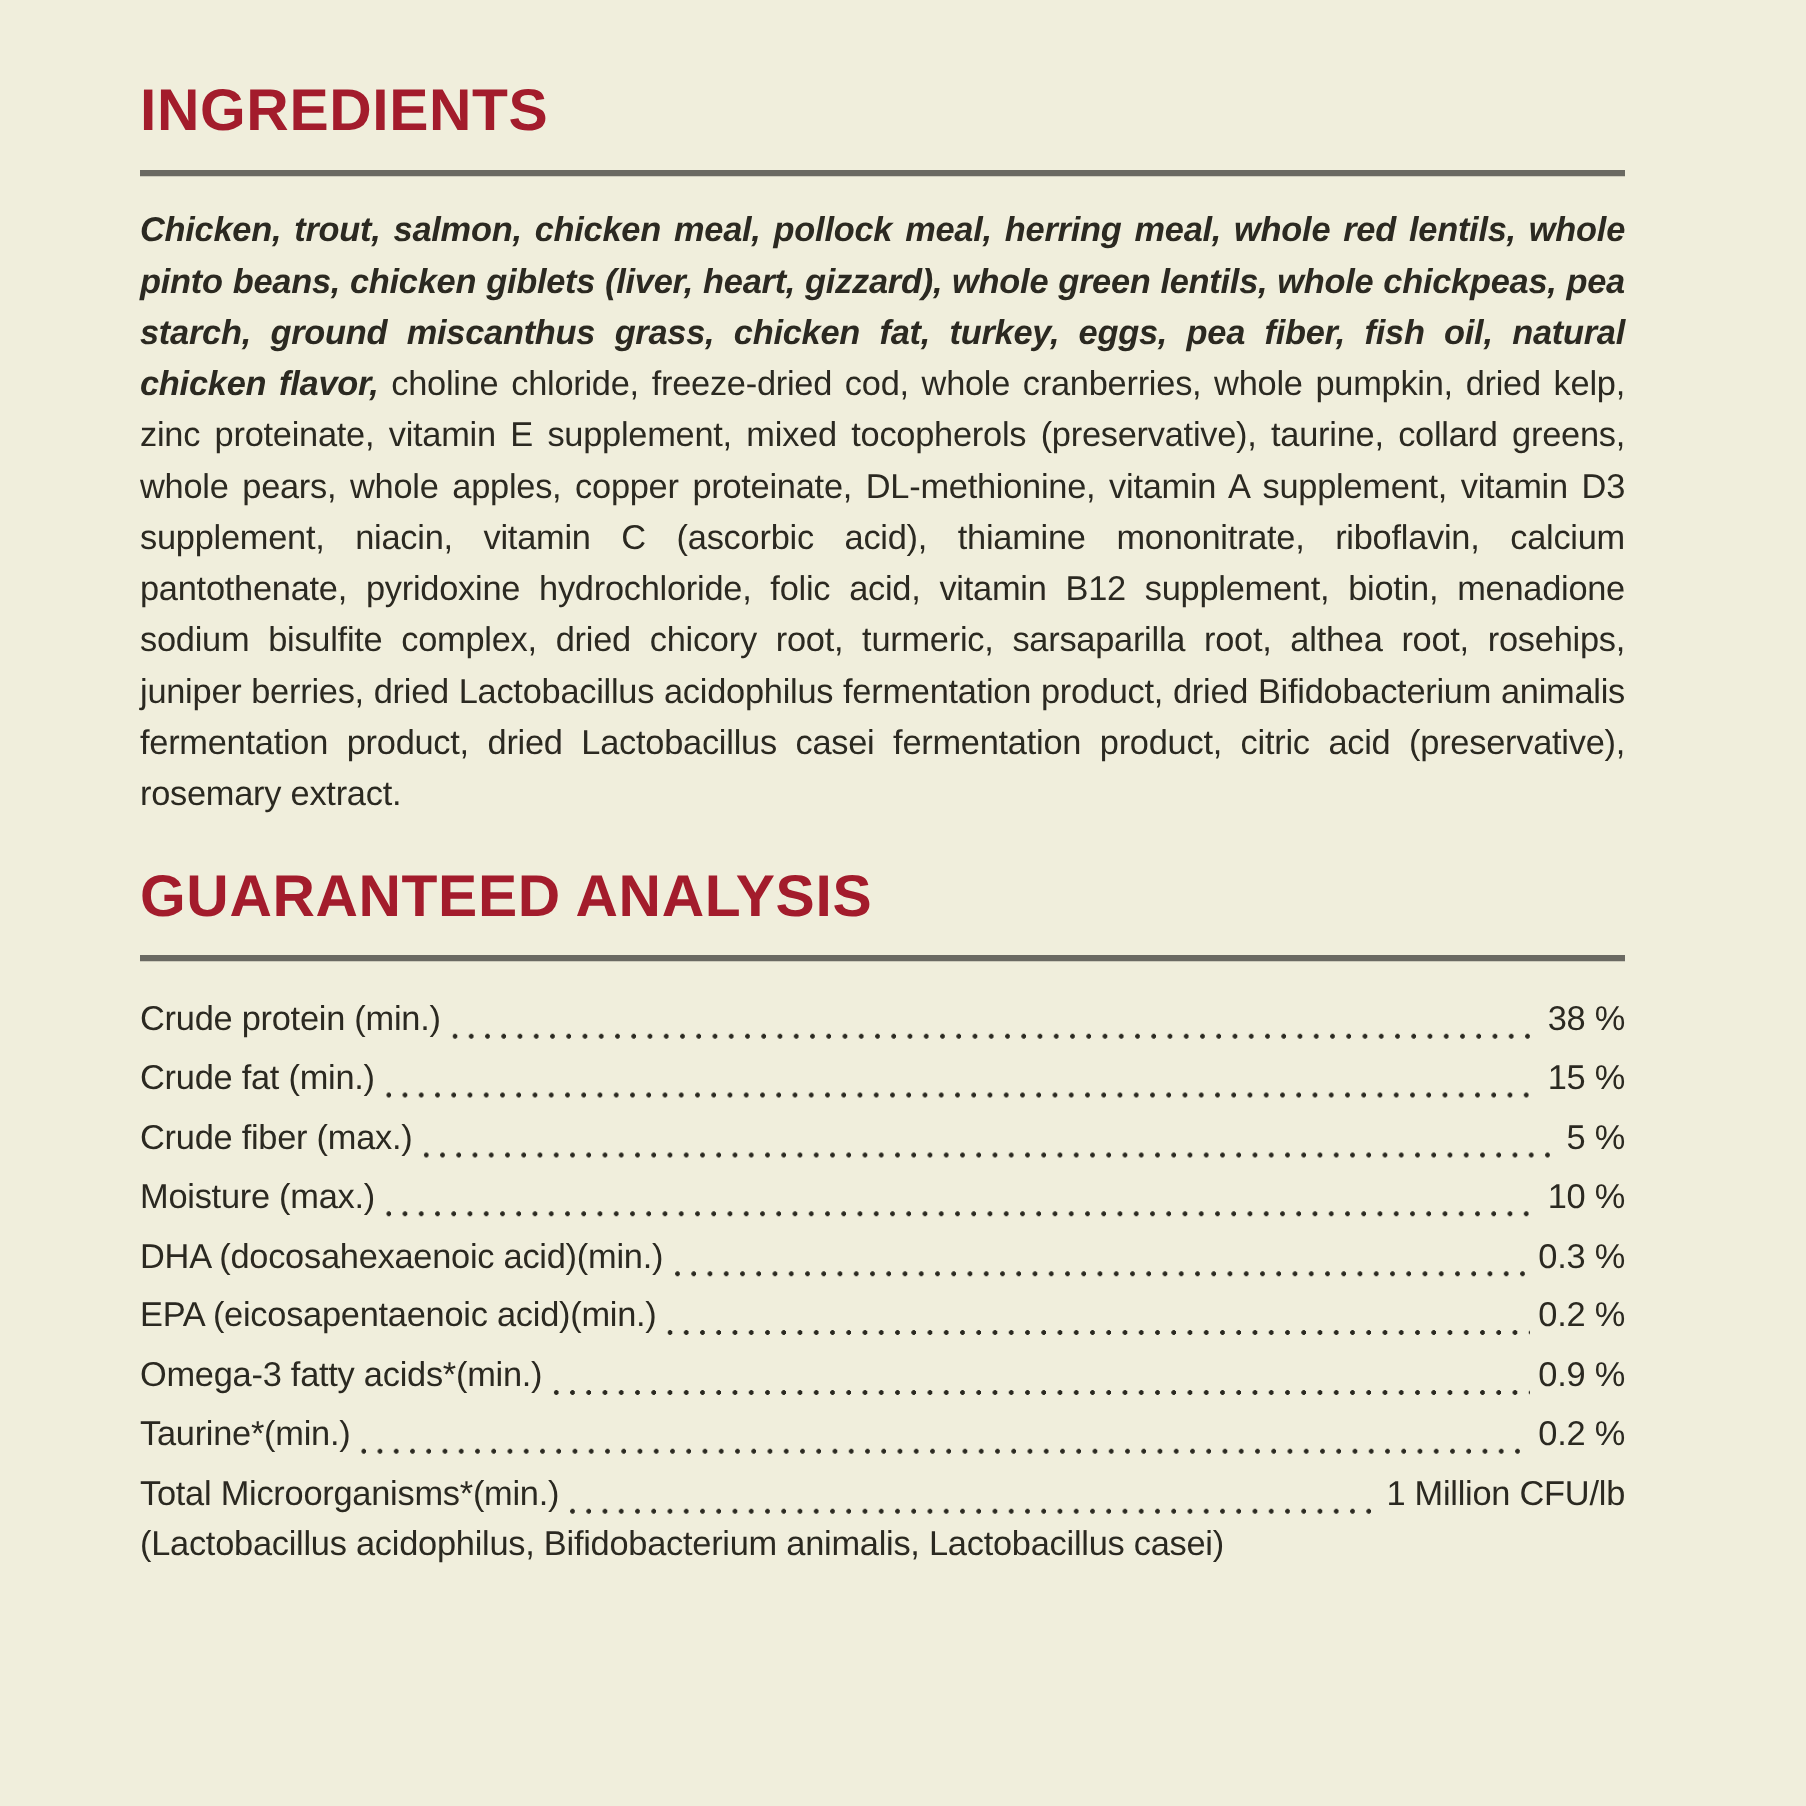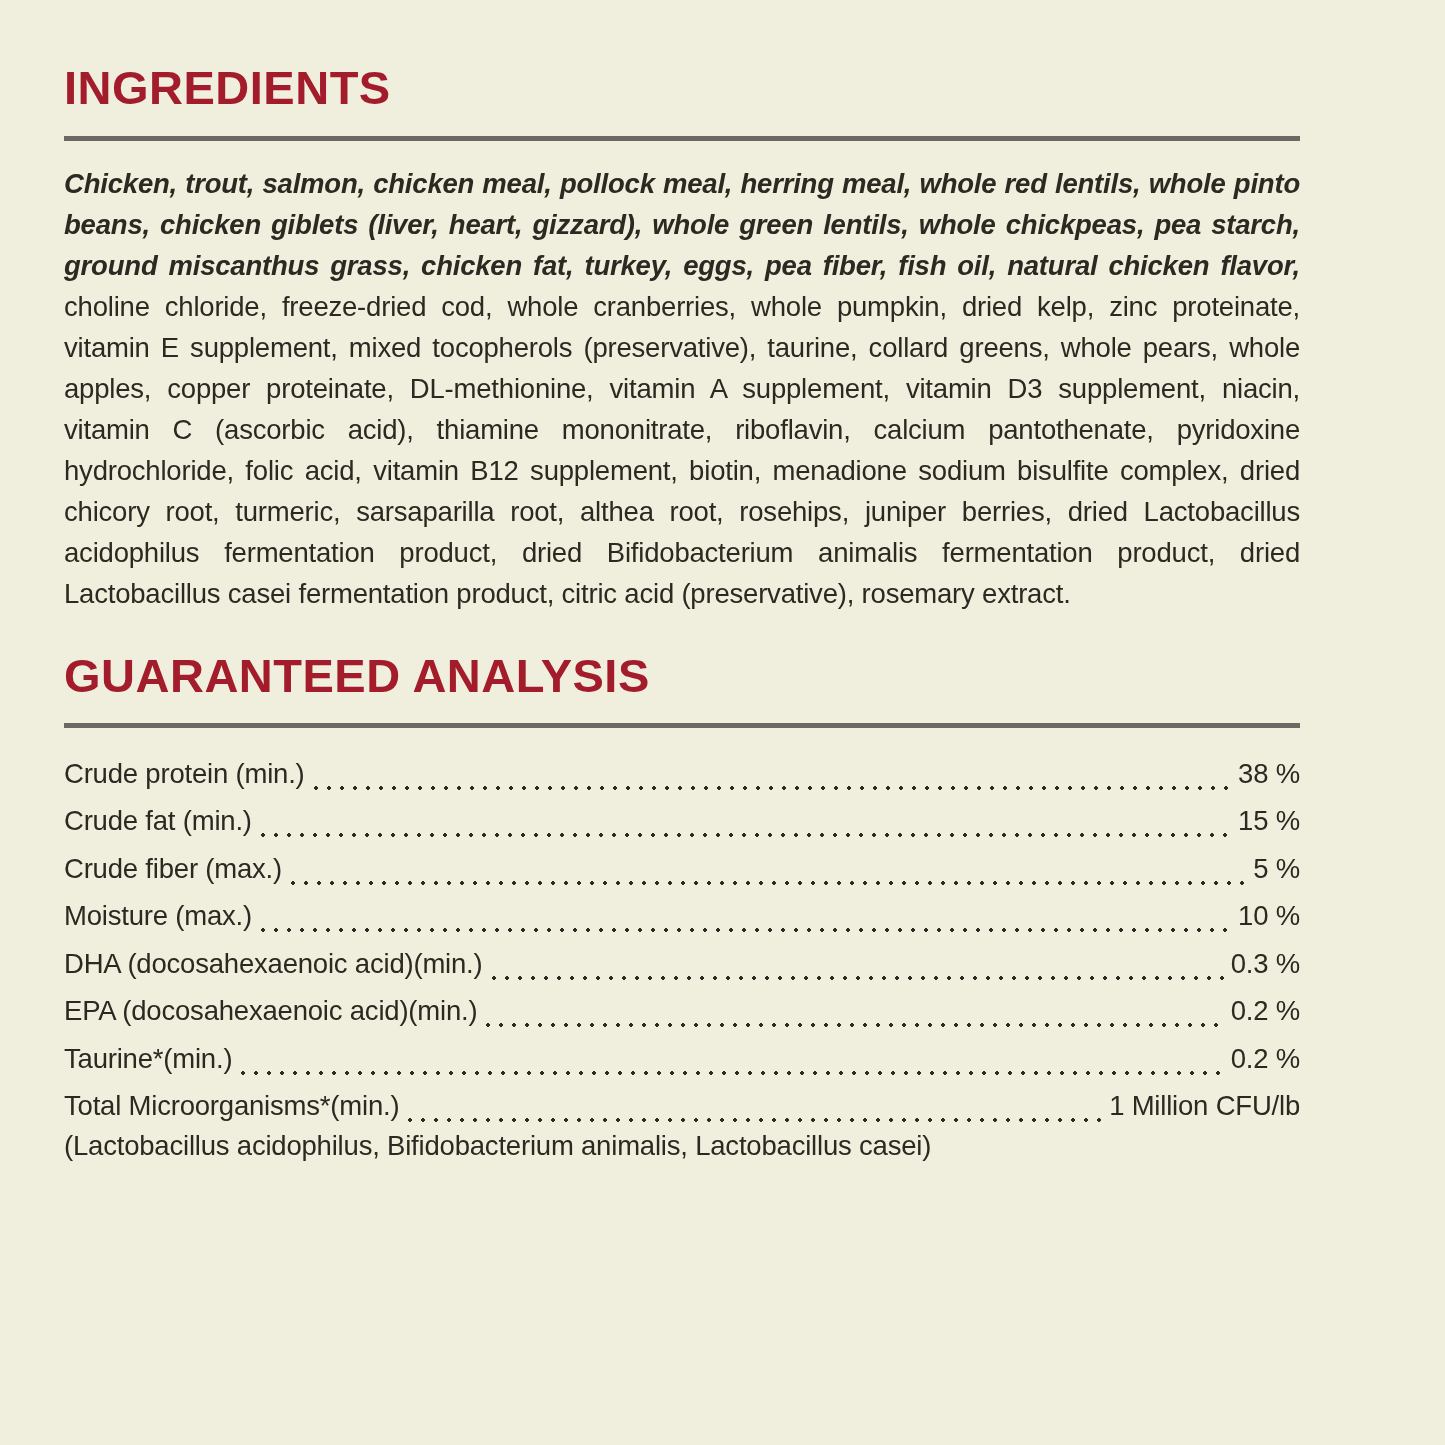--- a/index.html
+++ b/index.html
@@ -8,21 +8,21 @@
     height: 1445px;
     background: #F0EEDC;
     font-family: "Liberation Sans", sans-serif;
     color: #262420;
     overflow: hidden;
   }
   .page {
     box-sizing: border-box;
     width: 1445px;
     height: 1445px;
-    padding: 62px 145px 40px 64px;
+    padding: 62px 145px 40px 112px;
   }
   h1.section-heading {
     margin: 0;
     font-size: 47px;
     font-weight: 700;
     letter-spacing: 0.5px;
     color: #A31C2C;
     line-height: 1.1;
   }
   .rule {
@@ -110,28 +110,33 @@
           <span class="ga-value">10 %</span>
         </div>
 
         <div class="ga-row">
           <span class="ga-label">DHA (docosahexaenoic acid)(min.)</span>
           <span class="ga-dots"></span>
           <span class="ga-value">0.3 %</span>
         </div>
 
         <div class="ga-row">
-          <span class="ga-label">EPA (docosahexaenoic acid)(min.)</span>
+          <span class="ga-label">EPA (eicosapentaenoic acid)(min.)</span>
           <span class="ga-dots"></span>
           <span class="ga-value">0.2 %</span>
         </div>
 
 
 
 
+        <div class="ga-row">
+          <span class="ga-label">Omega-3 fatty acids*(min.)</span>
+          <span class="ga-dots"></span>
+          <span class="ga-value">0.9 %</span>
+        </div>
 
 
         <div class="ga-row">
           <span class="ga-label">Taurine*(min.)</span>
           <span class="ga-dots"></span>
           <span class="ga-value">0.2 %</span>
         </div>
 
         <div class="ga-row">
           <span class="ga-label">Total Microorganisms*(min.)</span>

